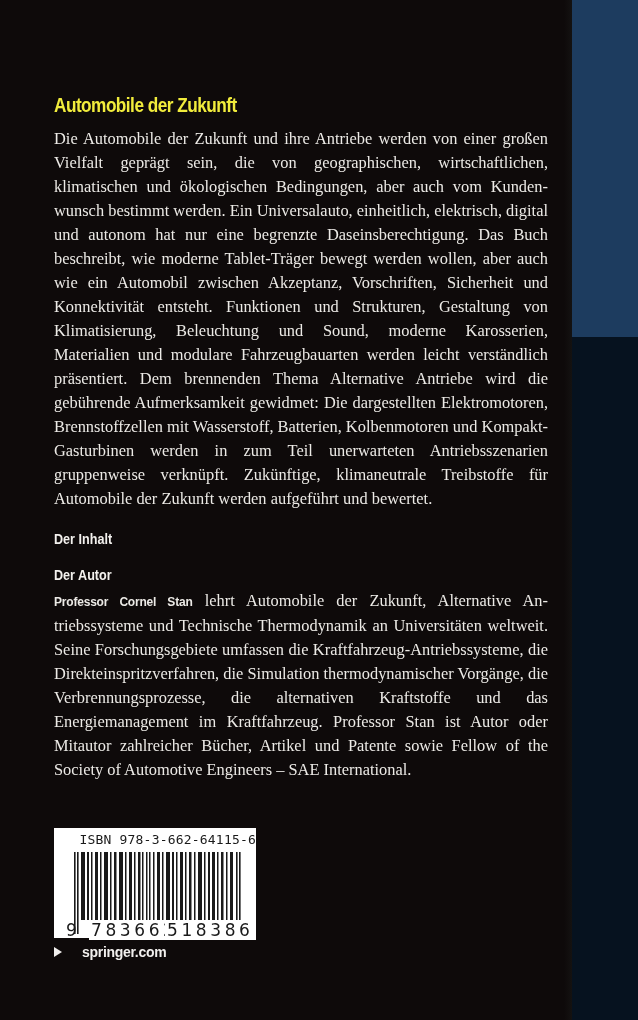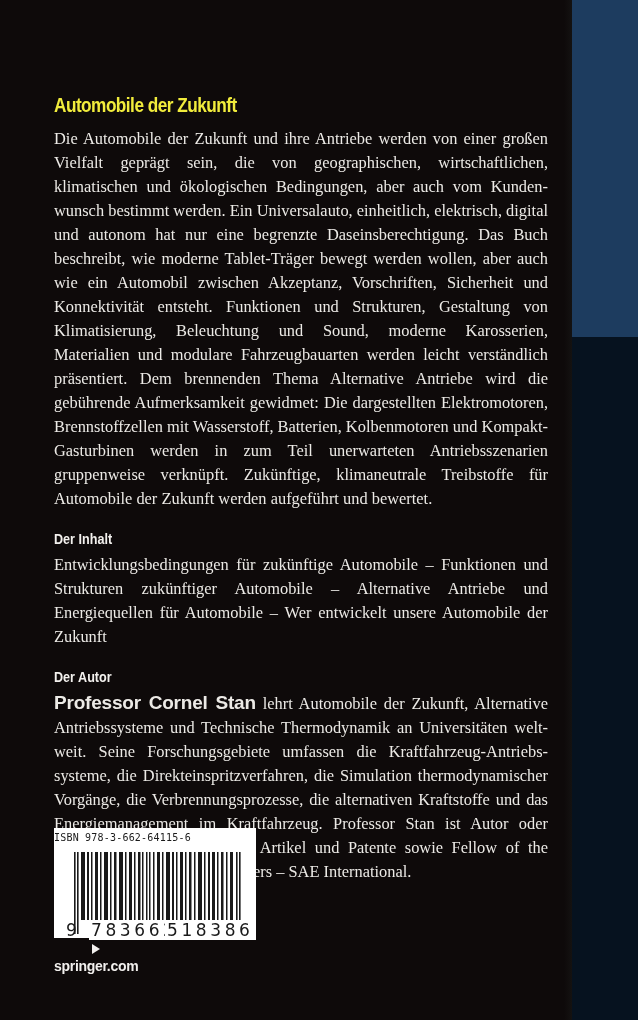--- a/index.html
+++ b/index.html
@@ -37,66 +37,65 @@
       text-align: justify; margin: 0; hyphens: manual;
     }
     .heading {
       font-family: "Liberation Sans", "DejaVu Sans", sans-serif;
       font-weight: bold; font-size: 14px; color: #f3f1ee;
       transform: scaleX(0.9); transform-origin: left center;
       margin: 20px 0 6px 0; white-space: nowrap;
     }
     .bold-name {
       font-family: "Liberation Sans", "DejaVu Sans", sans-serif;
-      font-weight: bold; font-size: 19px; letter-spacing: -0.2px;
+      font-weight: bold; font-size: 12px; letter-spacing: -0.2px;
     }
     .barcode-box {
       position: absolute; left: 54px; top: 828px; width: 202px; height: 110px;
       background: #ffffff;
     }
     .isbn-text {
       position: absolute; left: 0; right: 0; top: 4px;
-      text-align: left; font-family: "DejaVu Sans Mono", "Liberation Mono", monospace;
-      font-size: 10px; color: #1a1a1a; letter-spacing: 0.2px;
+      text-align: right; font-family: "DejaVu Sans Mono", "Liberation Mono", monospace;
+      font-size: 13px; color: #1a1a1a; letter-spacing: 0.2px;
     }
     .bars {
       position: absolute; left: 12px; top: 24px; width: 180px; height: 82px;
     }
     .ean-digits {
       position: absolute; top: 92px; left: 0; right: 0;
       font-family: "DejaVu Sans", "Liberation Sans", sans-serif;
       font-size: 17px; color: #1a1a1a;
     }
     .ean-first { position: absolute; left: 12px; }
     .ean-left { position: absolute; left: 35px; letter-spacing: 3.6px; background: #fff; padding: 0 2px; }
     .ean-right { position: absolute; left: 111px; letter-spacing: 3.6px; background: #fff; padding: 0 2px; }
     .springer {
       position: absolute; left: 54px; top: 944px;
       font-family: "Liberation Sans", "DejaVu Sans", sans-serif;
       font-weight: bold; color: #f2f0ee; font-size: 14px; letter-spacing: -0.3px;
-      display: flex; align-items: center; gap: 4px; flex-direction: column;
+      display: flex; align-items: center; gap: 20px;
     }
     .tri {
       width: 0; height: 0; border-top: 5px solid transparent;
       border-bottom: 5px solid transparent; border-left: 8px solid #f2f0ee;
     }
   </style>
 </head>
 <body>
 
 <div class="spine-top"></div>
 <div class="spine-bottom"></div>
 <div class="spine-edge"></div>
 
 <div class="content">
   <div class="title">Automobile der Zukunft</div>
   <p class="para">Die Automobile der Zukunft und ihre Antriebe werden von einer gro­ßen Vielfalt geprägt sein, die von geographischen, wirtschaftlichen, klimatischen und ökologischen Bedingungen, aber auch vom Kunden­wunsch bestimmt werden. Ein Universalauto, einheitlich, elektrisch, digital und autonom hat nur eine begrenzte Daseinsberechtigung. Das Buch beschreibt, wie moderne Tablet-Träger bewegt werden wollen, aber auch wie ein Automobil zwischen Akzeptanz, Vorschriften, Si­cherheit und Konnektivität entsteht. Funktionen und Strukturen, Ge­staltung von Klimatisierung, Beleuchtung und Sound, moderne Ka­rosserien, Materialien und modulare Fahrzeugbauarten werden leicht verständlich präsentiert. Dem brennenden Thema Alternative Antrie­be wird die gebührende Aufmerksamkeit gewidmet: Die dargestellten Elektromotoren, Brennstoffzellen mit Wasserstoff, Batterien, Kolben­motoren und Kompakt-Gasturbinen werden in zum Teil unerwarteten Antriebsszenarien gruppenweise verknüpft. Zukünftige, klimaneutrale Treibstoffe für Automobile der Zukunft werden aufgeführt und bewer­tet.</p>
 
   <div class="heading">Der Inhalt</div>
-  <p class="para">Entwicklungsbedingungen für zukünftige Automobile – Funktionen und Strukturen zukünftiger Automobile – Alternative Antriebe und Energiequellen für Automobile – Wer entwickelt unsere Automobile der Zukunft</p>
 
   <div class="heading">Der Autor</div>
   <p class="para"><span class="bold-name">Professor Cornel Stan</span><span> lehrt Automobile der Zukunft, Alternative An­triebssysteme und Technische Thermodynamik an Universitäten welt­weit. Seine Forschungsgebiete umfassen die Kraftfahrzeug-Antriebs­systeme, die Direkteinspritzverfahren, die Simulation thermodynami­scher Vorgänge, die Verbrennungsprozesse, die alternativen Kraftstoffe und das Energiemanagement im Kraftfahrzeug. Professor Stan ist Autor oder Mitautor zahlreicher Bücher, Artikel und Patente sowie Fellow of the Society of Automotive Engineers – SAE International.</span></p>
 </div>
 
 <div class="barcode-box">
   <div class="isbn-text">ISBN 978-3-662-64115-6</div>
   <svg class="bars" viewBox="0 0 180 82" preserveAspectRatio="none">
     <g fill="#1a1a1a">
       <rect x="8" y="0" width="1.6" height="82"></rect>

